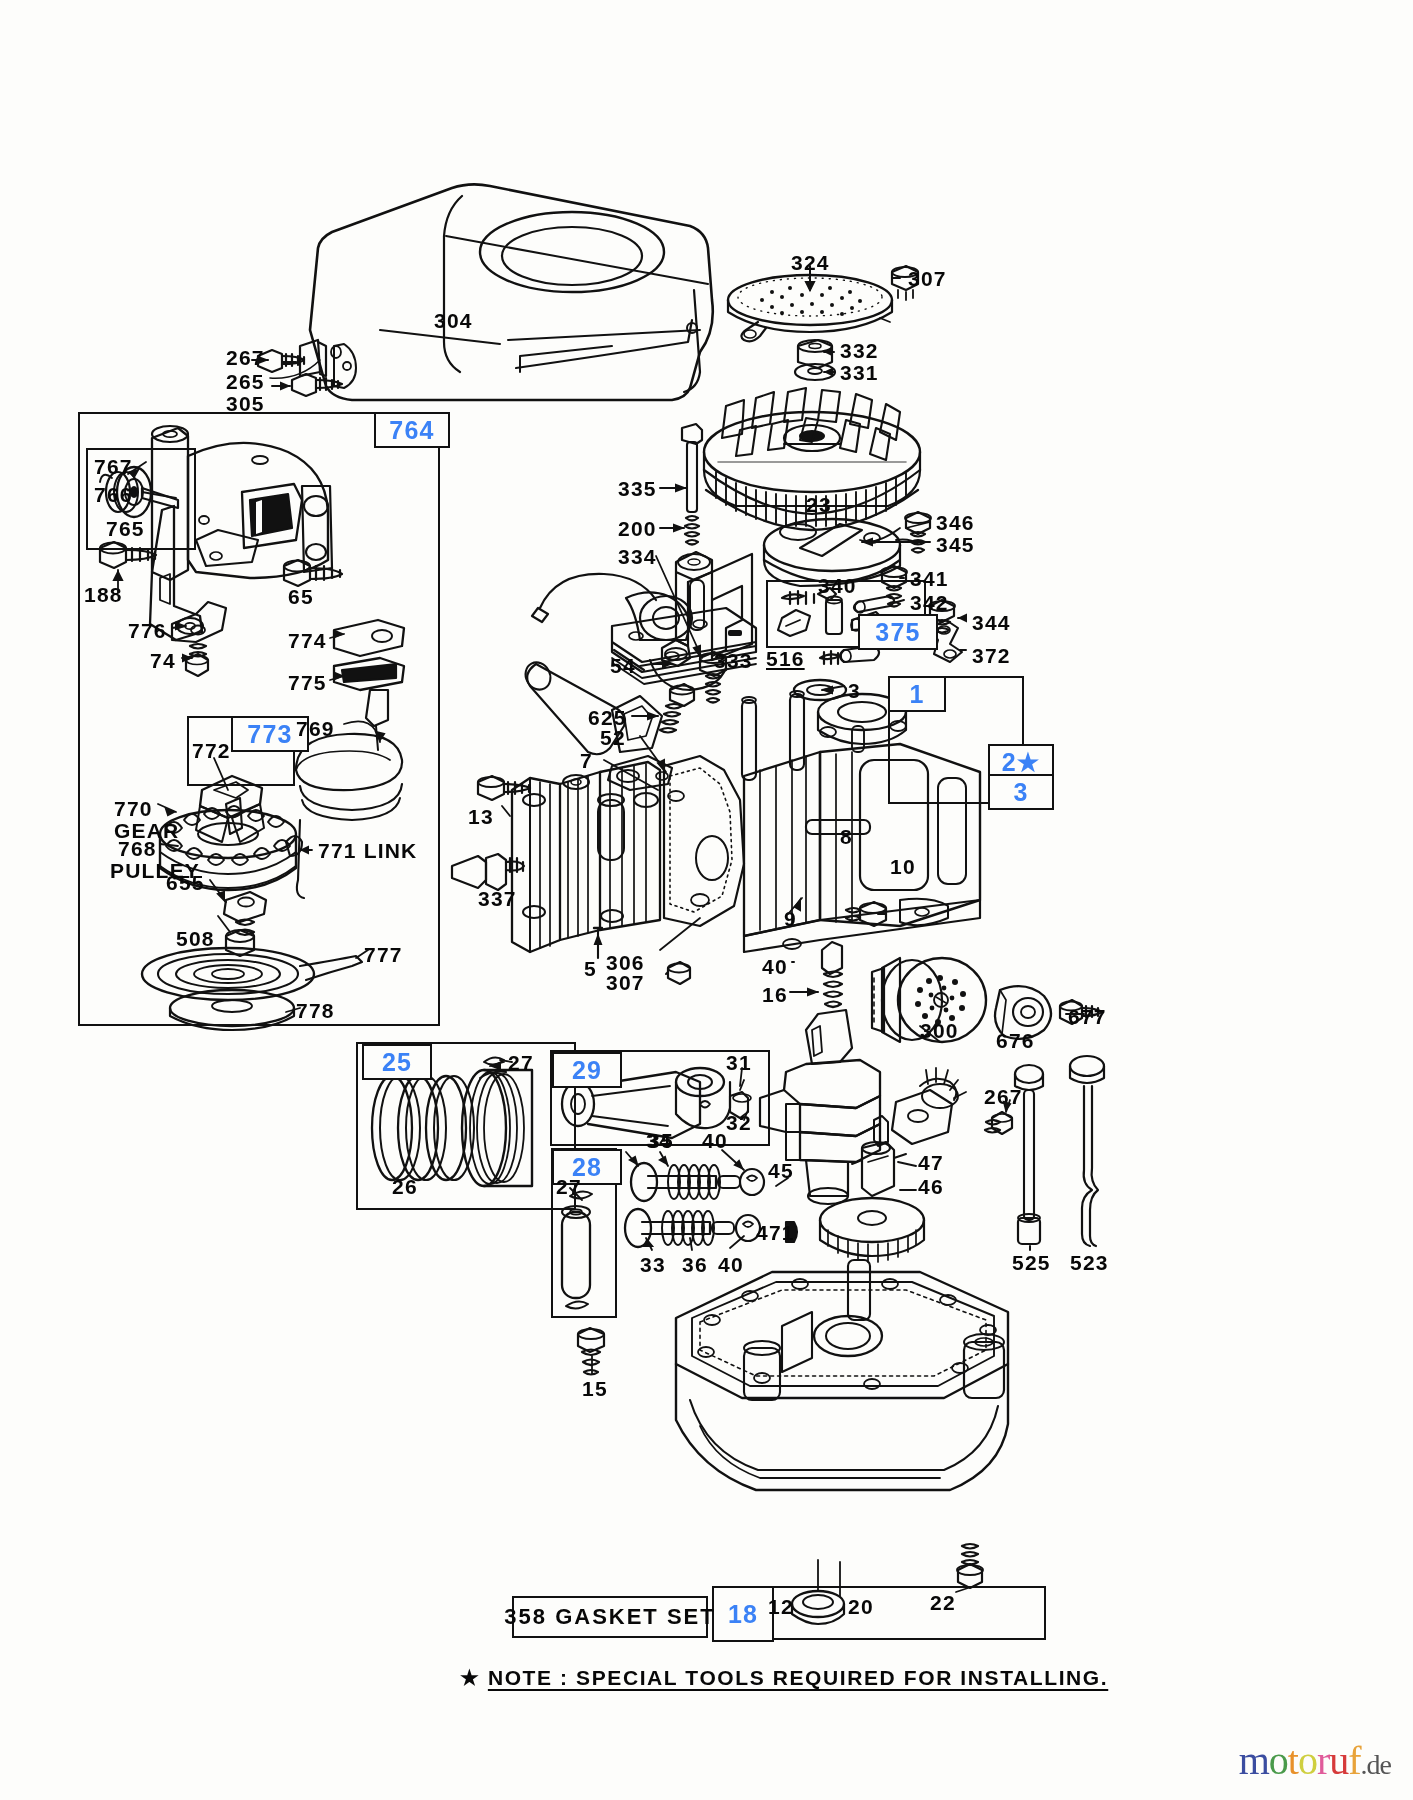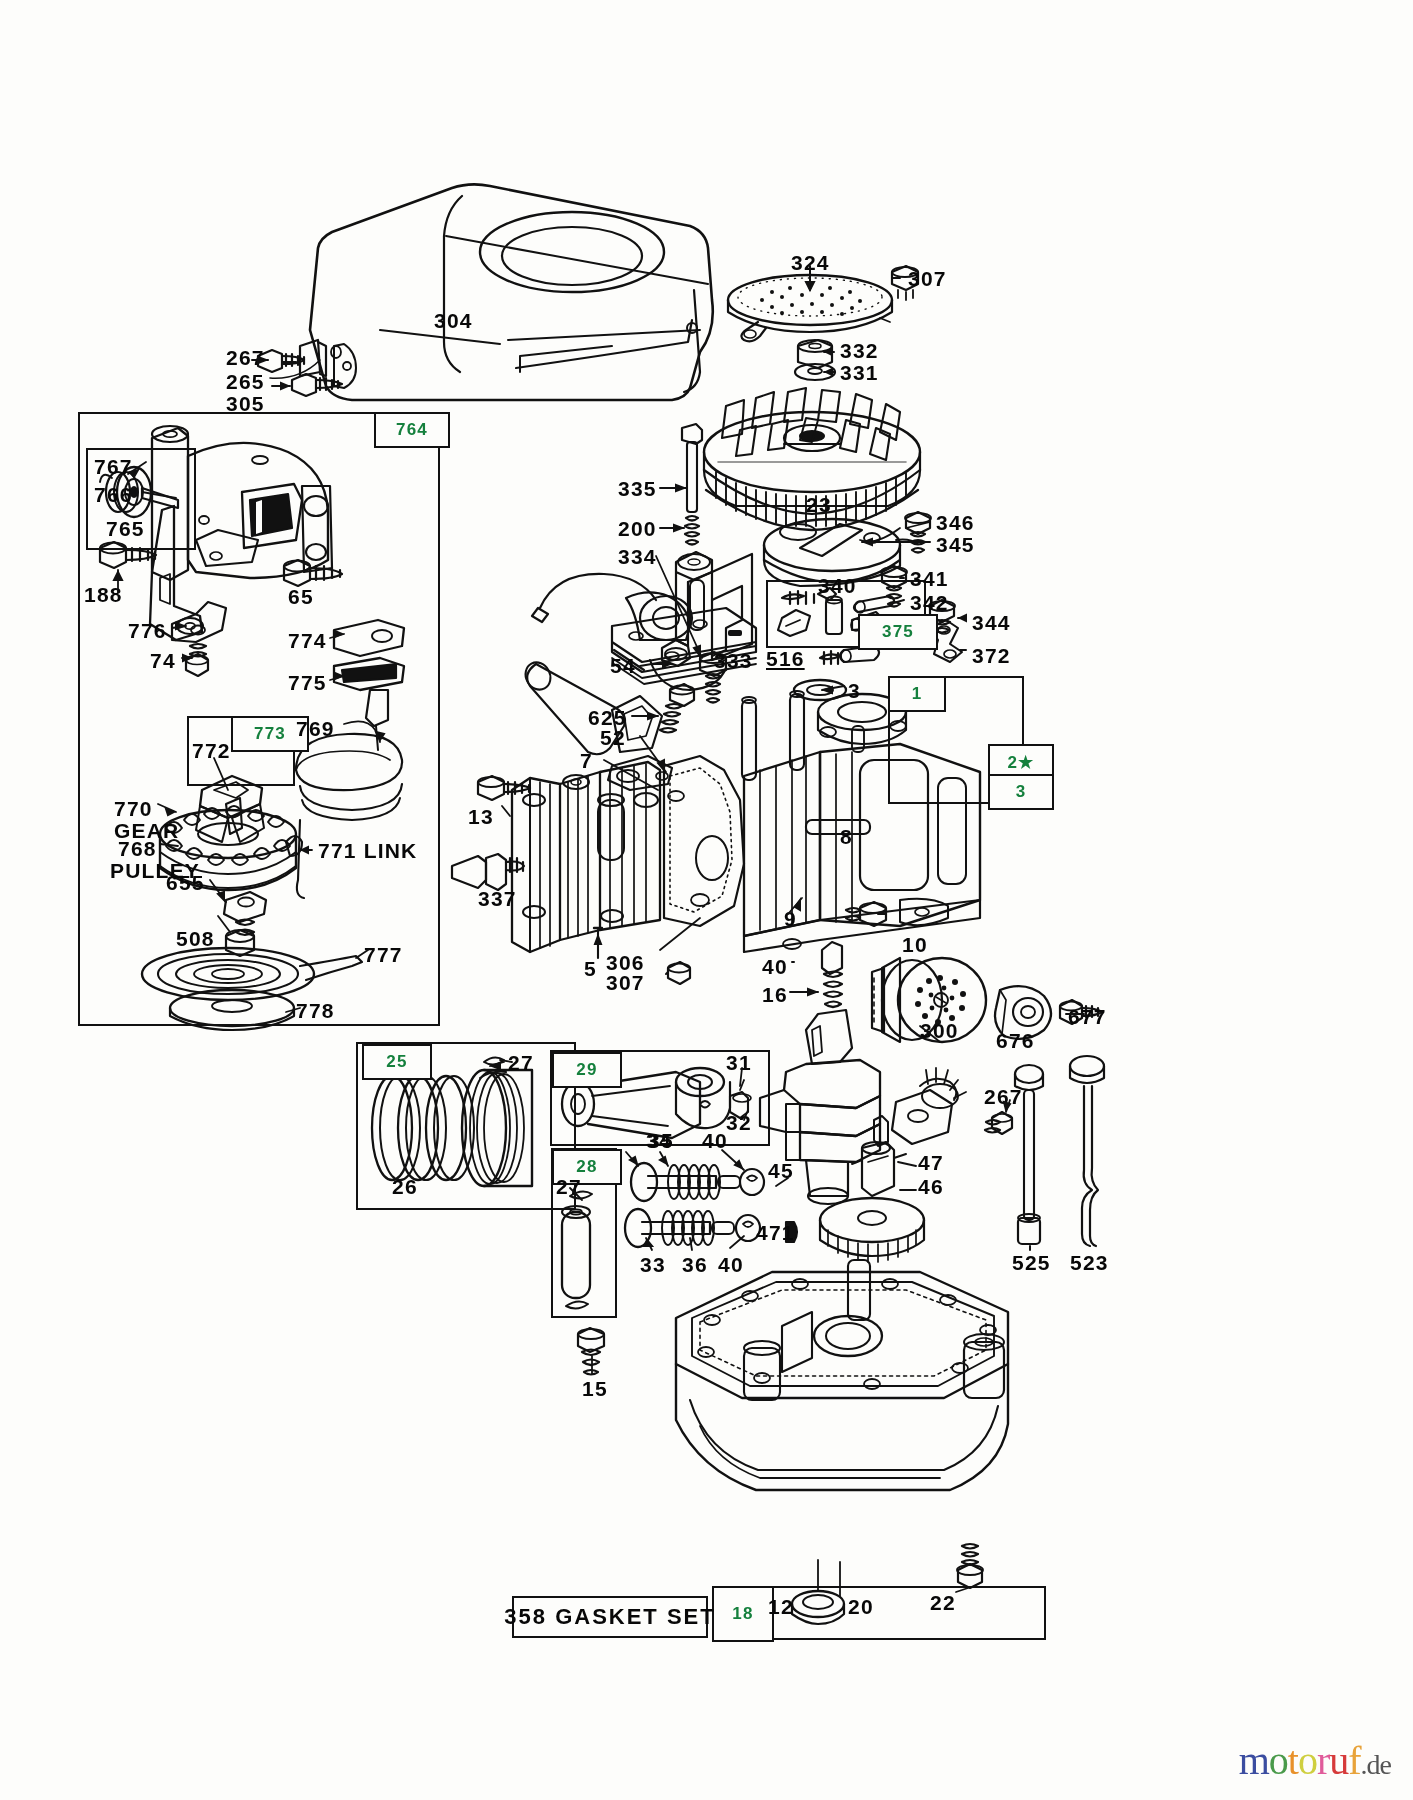--- a/index.html
+++ b/index.html
@@ -28,24 +28,24 @@
   .box{
     position:absolute;
     border:2.5px solid #111;
     background:transparent;
   }
   .boxthin{border-width:2px;}
   .tagbox{
     position:absolute;
     border:2.5px solid #111;
     background:#fdfdfb;
-    font-size:17px;font-weight:600;letter-spacing:1.2px;
+    font-size:25px;font-weight:600;letter-spacing:1.2px;
     display:flex;align-items:center;justify-content:center;
     padding:1px 7px;
-    color:#15803d;
+    color:#3b82f6;
   }
   .plate{
     position:absolute;
     border:2.5px solid #111;
     background:#fdfdfb;
     display:flex;align-items:center;justify-content:center;
     font-size:22px;font-weight:600;letter-spacing:2px;
     padding:3px 12px;color:#080808;white-space:nowrap;
   }
   .note{
@@ -755,21 +755,21 @@
   <div class="lbl" style="left:936px;top:534px;">345</div>
   <div class="lbl" style="left:910px;top:568px;">341</div>
   <div class="lbl" style="left:910px;top:592px;">342</div>
   <div class="lbl" style="left:818px;top:575px;">340</div>
   <div class="lbl" style="left:766px;top:648px;text-decoration:underline;">516</div>
   <div class="lbl" style="left:972px;top:612px;">344</div>
   <div class="lbl" style="left:972px;top:645px;">372</div>
   <div class="lbl" style="left:848px;top:680px;">3</div>
   <div class="lbl" style="left:840px;top:826px;">8</div>
   <div class="lbl" style="left:784px;top:908px;">9</div>
-  <div class="lbl" style="left:890px;top:934px;margin-left:12px;">10</div>
+  <div class="lbl" style="left:890px;top:856px;">10</div>
   <div class="lbl" style="left:762px;top:956px;">40</div>
   <div class="lbl" style="left:762px;top:984px;">16</div>
   <div class="lbl" style="left:920px;top:1020px;">300</div>
   <div class="lbl" style="left:996px;top:1030px;">676</div>
   <div class="lbl" style="left:1068px;top:1006px;">677</div>
   <div class="lbl" style="left:984px;top:1086px;">267</div>
   <div class="lbl" style="left:1012px;top:1252px;">525</div>
   <div class="lbl" style="left:1070px;top:1252px;">523</div>
 
   <div class="lbl" style="left:508px;top:1052px;">27</div>
@@ -909,18 +909,22 @@
       <path d="M174 812 L166 809 L168 815 Z" fill="#111"></path>
       <path d="M160 844 L178 846" stroke-width="1.8"></path>
       <path d="M312 850 L300 850" stroke-width="1.8"></path>
       <path d="M302 850 L308 847 L308 853 Z" fill="#111"></path>
       <path d="M210 880 L226 902" stroke-width="1.8"></path>
       <path d="M224 900 L218 894 L224 892 Z" fill="#111"></path>
       <path d="M218 916 L230 932" stroke-width="1.8"></path>
     </g>
   </svg>
 
+  <div class="note" style="left:460px;top:1666px;">
+    <span>★</span>
+    <u>NOTE : SPECIAL TOOLS REQUIRED FOR INSTALLING.</u>
+  </div>
 
   <div id="wm">
     <span class="c1">m</span><span class="c2">o</span><span class="c3">t</span><span class="c4">o</span><span class="c5">r</span><span class="c6">u</span><span class="c7">f</span><span class="de">.de</span>
   </div>
 
 </div>
 
 </body></html>

